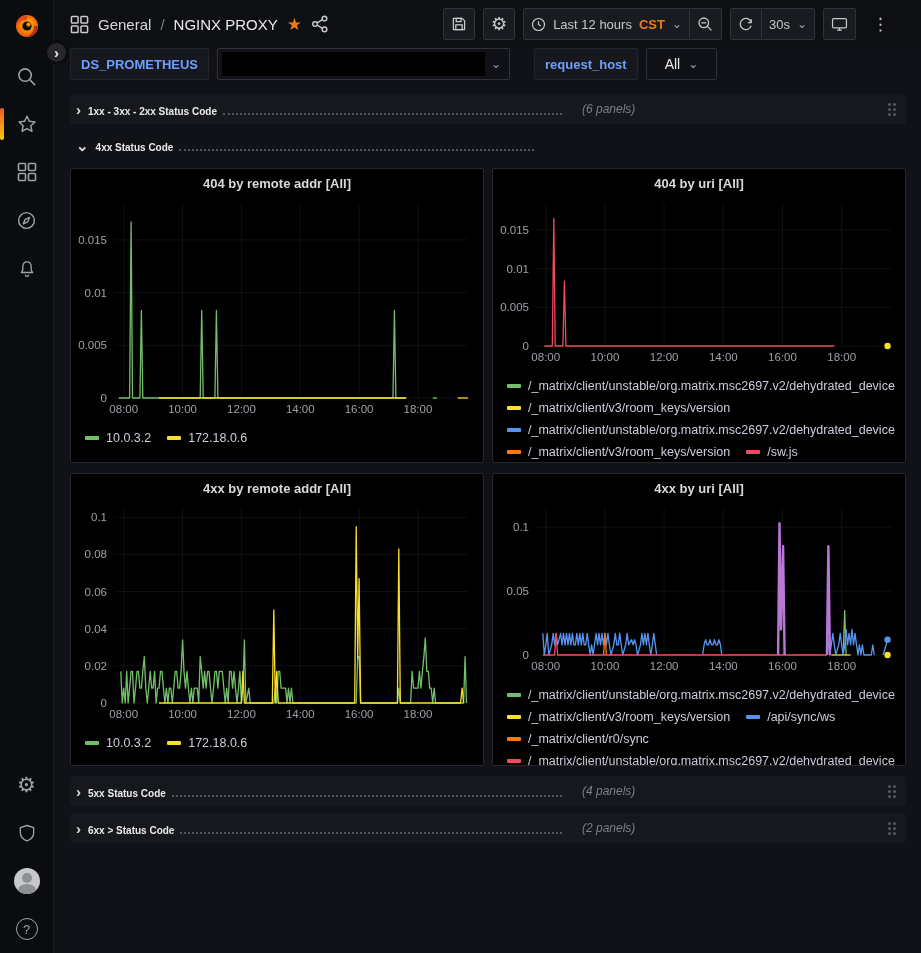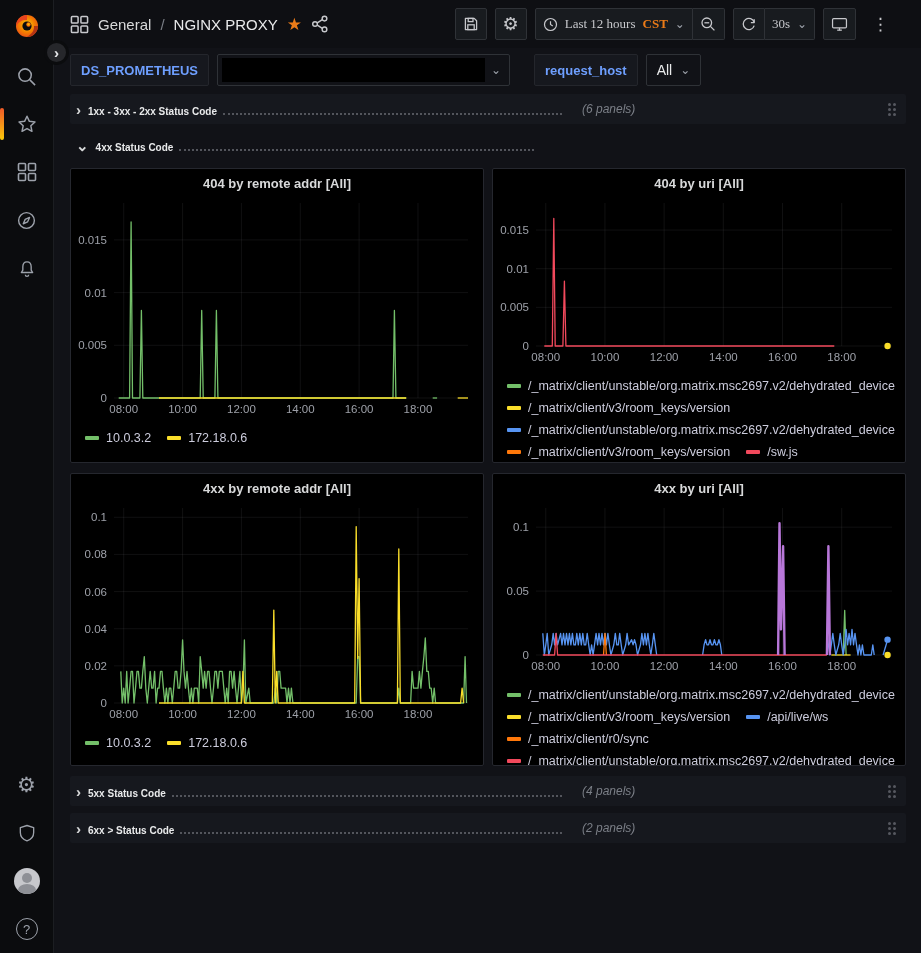--- a/index.html
+++ b/index.html
@@ -34,35 +34,35 @@
   .crumb-sep { color:#7b7f87; }
   .crumb-title { color:#e9eaeb; cursor:pointer; }
   .star-filled { color:#eb7b18; font-size:17px; cursor:pointer; }
   .hdr-icon { color:#c7c8cc; cursor:pointer; display:flex; align-items:center; }
   .hdr-icon svg { stroke:#c7c8cc; fill:none; stroke-width:1.6; }
   .actions { display:flex; align-items:center; gap:8px; }
   .btn { height:32px; min-width:32px; background:#181b1f; border:1px solid #2f3237; border-radius:2px;
     display:flex; align-items:center; justify-content:center; gap:7px; padding:0 7px; cursor:pointer;
     color:#c7c8cc; font-size:13px; }
   .btn svg { stroke:#c7c8cc; fill:none; stroke-width:1.6; }
-  .btn-group { display:flex;font-family:Liberation Serif, serif; }
+  .btn-group { display:flex; }
   .btn-group .btn:first-child { border-radius:2px 0 0 2px; }
   .btn-group .btn:last-child { border-radius:0 2px 2px 0; border-left:none; }
   .tz { color:#eb7b18; font-weight:bold; font-size:13px; }
   .caret { font-size:12px; color:#9da2ab; line-height:6px; }
   .kebab { font-size:17px; color:#c7c8cc; letter-spacing:0; }
 
   
-  .submenu { height:44px; display:flex; align-items:center; gap:8px; padding:0 16px; }
+  .submenu { height:44px; display:flex; align-items:flex-start; gap:8px; padding:0 16px; }
   .var-label { height:32px; display:flex; align-items:center; padding:0 10px; background:#16181e;
     border:1px solid #24262c; border-radius:2px; color:#6e9fff; font-size:13px; font-weight:bold; }
   .var-select { height:32px; width:293px; background:#111217; border:1px solid #2f3237; border-radius:2px;
     display:flex; align-items:center; justify-content:space-between; padding:0 8px 0 4px; cursor:pointer; }
   .redacted { width:263px; height:24px; background:#000; }
-  .var-value { height:32px; display:flex; align-items:center; gap:8px; padding:0 10px; background:#111217;
+  .var-value { height:32px; display:flex; align-items:center; gap:8px; padding:0 18px; background:#111217;
     border:1px solid #2f3237; border-radius:2px; color:#e9eaeb; font-size:14px; cursor:pointer; }
 
   
   .dash { padding:2px 15px 0 16px; }
   .row-header { height:30px; display:flex; align-items:center; margin-bottom:7px; cursor:pointer; }
   .row-header.collapsed { background:#16181e; border-radius:2px; padding:0 6px; }
   .row-header.expanded { padding:0 6px; margin-top:3px; }
   .row-left { display:flex; align-items:baseline; width:490px; }
   .row-chevron { color:#d8d9da; font-size:15px; margin-right:7px; font-weight:bold; }
   .row-title { color:#e9eaeb; font-size:10px; font-weight:bold; white-space:nowrap; }
@@ -455,21 +455,21 @@
             <div class="legend-item">
               <span class="swatch" style="background: rgb(115, 191, 105);"></span>
               <span>/_matrix/client/unstable/org.matrix.msc2697.v2/dehydrated_device</span>
             </div>
             <div class="legend-item">
               <span class="swatch" style="background: rgb(250, 222, 42);"></span>
               <span>/_matrix/client/v3/room_keys/version</span>
             </div>
             <div class="legend-item">
               <span class="swatch" style="background: rgb(87, 148, 242);"></span>
-              <span>/api/live/ws</span>
+              <span>/api/sync/ws</span>
             </div>
             <div class="legend-item">
               <span class="swatch" style="background: rgb(255, 120, 10);"></span>
               <span>/_matrix/client/r0/sync</span>
             </div>
             <div class="legend-item">
               <span class="swatch" style="background: rgb(242, 73, 92);"></span>
               <span>/_matrix/client/unstable/org.matrix.msc2697.v2/dehydrated_device</span>
             </div>
           </div>

